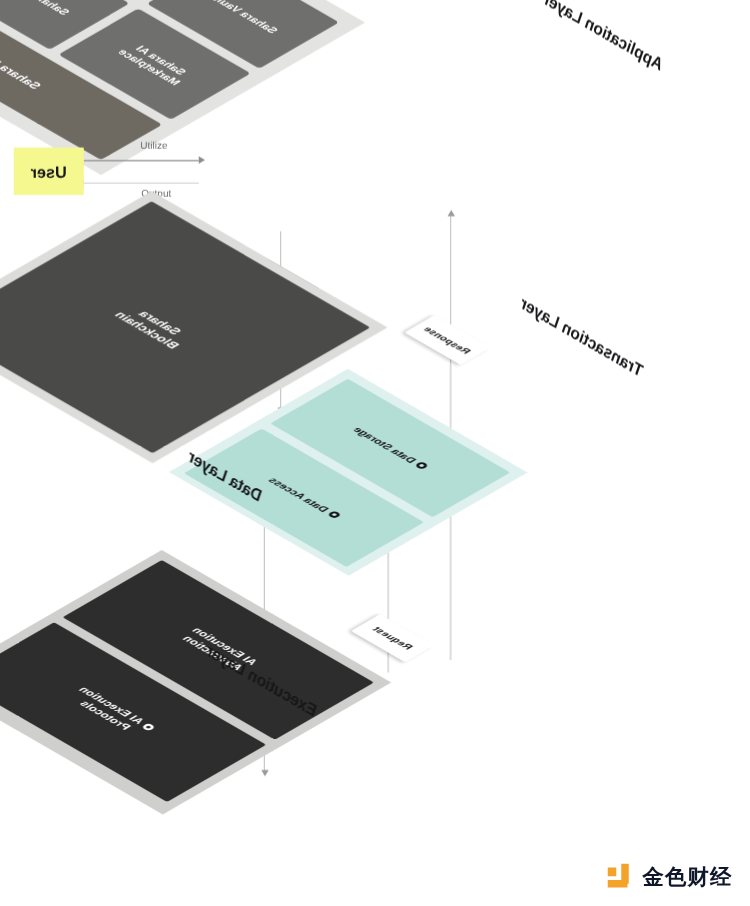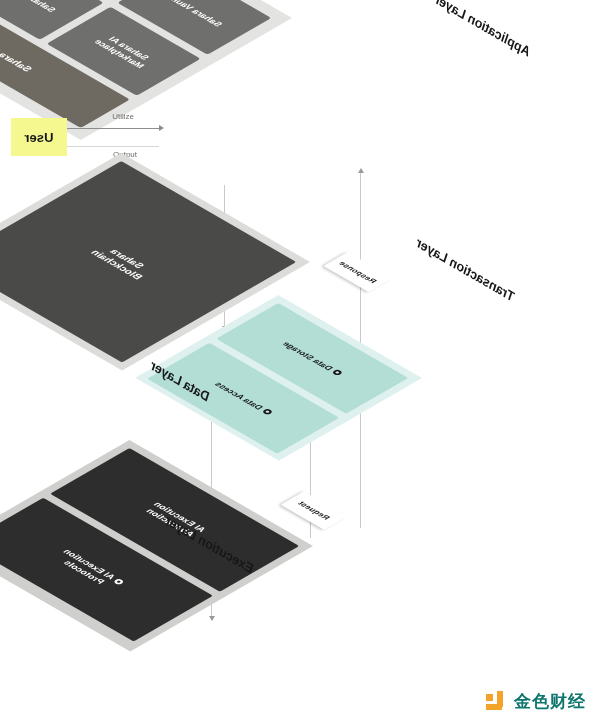--- a/index.html
+++ b/index.html
@@ -112,21 +112,21 @@
   
   #watermark{
     position:absolute;right:14px;bottom:12px;
     display:flex;align-items:center;gap:6px;
   }
   #wm-logo{
     width:22px;height:22px;position:relative;flex:0 0 auto;
   }
   #wm-logo .sq{position:absolute;background:#f3a32a;}
   #wm-text{
-    font-size:17px;font-weight:700;color:#0f766e;
+    font-size:17px;font-weight:700;color:#0f172a;
     letter-spacing:1px;
     font-family:"DejaVu Sans",sans-serif;
   }
 </style>
 </head>
 <body>
 
 <div id="mirror-stage">
 
   <div class="layer">

